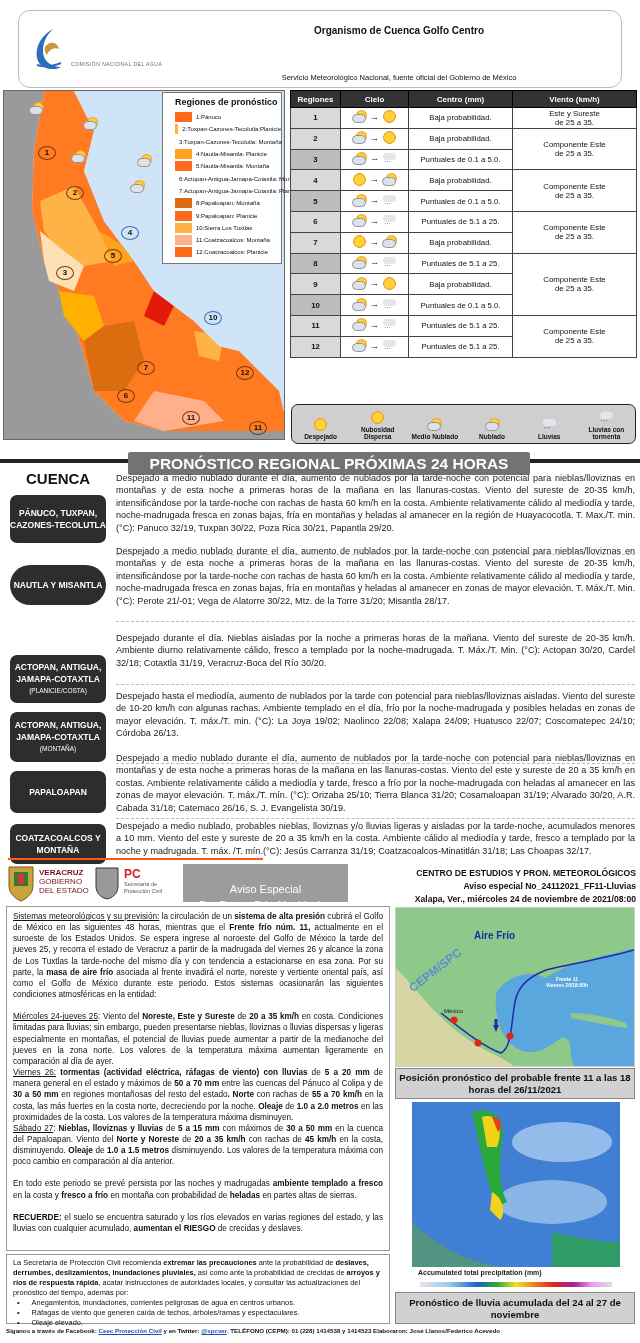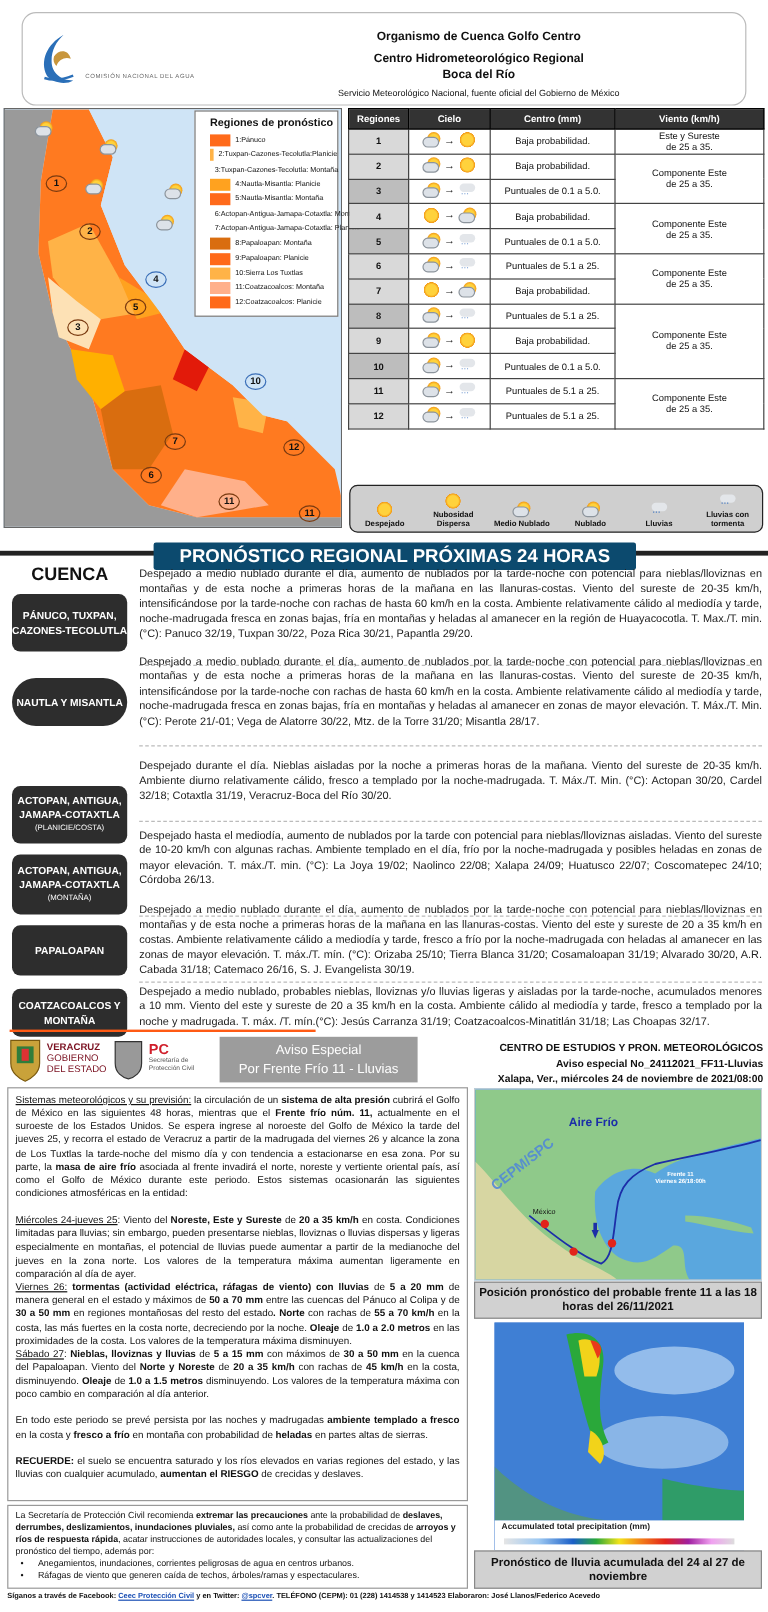--- a/index.html
+++ b/index.html
@@ -33,30 +33,30 @@
 .ic.sun{background:radial-gradient(circle,#ffd23c 45%,#f29a16 62%,transparent 66%)}
 .ic.pc::before{content:"";position:absolute;right:0;top:0;width:11px;height:11px;border-radius:50%;background:radial-gradient(circle,#ffd23c 45%,#f29a16 70%)}
 .ic.pc::after{content:"";position:absolute;left:0;bottom:0;width:12px;height:7px;border-radius:5px;background:#dde2e8;border:1px solid #8c949c}
 .ic.rain::before{content:"";position:absolute;left:1px;top:1px;width:13px;height:7px;border-radius:5px;background:#e3e6ea}
 .ic.rain::after{content:"· · ·";position:absolute;left:2px;top:6px;font-size:7px;color:#4d7fc4;letter-spacing:-1px}
 .arrow{font-size:9px;font-weight:bold}
 .keybar{position:absolute;left:291px;top:404px;width:345px;height:40px;background:#cfcfcf;border:1.5px solid #222;border-radius:7px;display:flex;justify-content:space-around;align-items:flex-end;padding-bottom:3px}
 .keyi{display:flex;flex-direction:column;align-items:center;font-size:6.5px;font-weight:bold;text-align:center;width:52px}
 .keyi .ic{margin-bottom:2px}
 .banner-line{position:absolute;left:0;top:459px;width:640px;height:4px;background:#222}
-.banner{position:absolute;left:128px;top:452px;width:402px;height:23px;background:#0c4a6e;color:#fff;font-weight:bold;font-size:15.5px;text-align:center;line-height:23px;border-radius:2px}
+.banner{position:absolute;left:128px;top:452px;width:402px;height:23px;background:#737373;color:#fff;font-weight:bold;font-size:15.5px;text-align:center;line-height:23px;border-radius:2px}
 .cuenca{position:absolute;left:26px;top:470px;font-size:15px;font-weight:bold}
 .blk{position:absolute;left:10px;width:96px;background:#2d2d2d;color:#fff;border-radius:7px;font-size:8.5px;font-weight:bold;text-align:center;display:flex;flex-direction:column;justify-content:center;line-height:12px}
 .blk small{font-size:6.5px;font-weight:normal}
 .desc{position:absolute;left:116px;width:519px;font-size:9.1px;line-height:12.4px;text-align:justify;color:#222}
 .dsep{position:absolute;left:116px;width:519px;border-top:1px dashed #bbb}
 .bot-line{position:absolute;left:8px;top:858px;width:255px;height:2px;background:#ff5a14}
 .vclogo{position:absolute;left:6px;top:864px;width:85px;height:40px}
 .pclogo{position:absolute;left:90px;top:864px;width:90px;height:40px}
-.aviso{position:absolute;left:183px;top:864px;width:165px;height:38px;background:#9c9c9c;color:#fff;font-size:11px;text-align:center;line-height:16px;padding-top:3px}
+.aviso{position:absolute;left:183px;top:864px;width:165px;height:38px;background:#9c9c9c;color:#fff;font-size:11px;text-align:center;line-height:16px;padding-top:17px}
 .ceh{position:absolute;left:398px;top:867px;width:238px;text-align:right;font-size:8.6px;font-weight:bold;line-height:13px}
 .mainbox{position:absolute;left:6px;top:906px;width:384px;height:345px;border:1px solid #999;padding:4px 6px;font-size:8.2px;line-height:11.15px;text-align:justify;font-family:"Liberation Sans",sans-serif}
 .mainbox p{margin-bottom:0}
 .mainbox .gap{height:11px}
 .u{text-decoration:underline;font-weight:normal}
 .b{font-weight:bold}
 .pcbox{position:absolute;left:6px;top:1254px;width:384px;height:70px;border:1px solid #999;padding:3px 6px;font-size:7.4px;line-height:10px;background:#fff}
 .pcbox ul{list-style:none;margin-left:4px}
 .pcbox li::before{content:"•";margin-right:12px}
 .footer{position:absolute;left:6px;top:1327px;width:634px;font-size:6.2px;font-weight:bold;white-space:nowrap}
@@ -71,24 +71,20 @@
 <div class="hdr">
   <div class="logo">
     <svg class="mark" viewBox="0 0 32 44">
       <path d="M22 2 C8 10 2 24 8 36 C12 42 24 44 30 40 C20 40 12 34 12 24 C12 14 16 8 22 2Z" fill="#2a6fb8"></path>
       <path d="M14 20 C18 14 26 14 28 22 C24 20 18 22 16 28 C14 26 13 23 14 20Z" fill="#c8963c"></path>
       <path d="M6 38 C12 40 20 40 30 36" stroke="#2a6fb8" stroke-width="2" fill="none"></path>
     </svg>
     <span class="sub">COMISIÓN NACIONAL DEL AGUA</span>
   </div>
   <div class="t1">Organismo de Cuenca Golfo Centro</div>
-  <div class="t2">
-    <div>Centro Hidrometeorológico Regional</div>
-    <div>Boca del Río</div>
-  </div>
   <div class="t3">Servicio Meteorológico Nacional, fuente oficial del Gobierno de México</div>
 </div>
 
 <div class="map">
   <svg width="282" height="350" viewBox="0 0 282 350">
     <rect x="0" y="0" width="282" height="350" fill="#cfe4f6"></rect>
     <path d="M0 0 L40 0 L30 60 L28 120 L40 170 L70 230 L90 300 L120 330 L160 340 L282 340 L282 350 L0 350Z" fill="#9a9a9a"></path>
     <path d="M40 0 L70 0 L90 40 L80 80 L100 130 L130 170 L150 200 L190 230 L215 255 L235 260 L275 300 L282 330 L282 340 L160 340 L120 330 L90 300 L70 230 L40 170 L28 120 L30 60Z" fill="#ff7a20"></path>
     <path d="M36 110 L70 95 L95 140 L110 170 L80 175 L55 160 L40 140Z" fill="#ffb347"></path>
     <path d="M36 140 L60 160 L80 175 L70 200 L45 190 L40 170Z" fill="#fde1b5"></path>
@@ -432,20 +428,21 @@
   <p><span>En todo este periodo se prevé persista por las noches y madrugadas </span><span class="b">ambiente templado a fresco</span><span> en la costa y </span><span class="b">fresco a frío</span><span> en montaña con probabilidad de </span><span class="b">heladas</span><span> en partes altas de sierras.</span></p>
   <div class="gap"></div>
   <p><span class="b">RECUERDE:</span><span> el suelo se encuentra saturado y los ríos elevados en varias regiones del estado, y las lluvias con cualquier acumulado, </span><span class="b">aumentan el RIESGO</span><span> de crecidas y deslaves.</span></p>
 </div>
 
 <div class="pcbox">
   <p><span>La Secretaría de Protección Civil recomienda </span><span class="b">extremar las precauciones</span><span> ante la probabilidad de </span><span class="b">deslaves, derrumbes, deslizamientos, inundaciones pluviales,</span><span> así como ante la probabilidad de crecidas de </span><span class="b">arroyos y ríos de respuesta rápida</span><span>, acatar instrucciones de autoridades locales, y consultar las actualizaciones del pronóstico del tiempo, además por:</span></p>
   <ul>
     <li>Anegamientos, inundaciones, corrientes peligrosas de agua en centros urbanos.</li>
     <li>Ráfagas de viento que generen caída de techos, árboles/ramas y espectaculares.</li>
+    <li>Oleaje elevado.</li>
   </ul>
 </div>
 
 <div class="footer">
   <span>Síganos a través de Facebook: </span><a>Ceec Protección Civil</a><span> y en Twitter: </span><a>@spcver</a><span>. TELÉFONO (CEPM): 01 (228) 1414538 y 1414523 Elaboraron: José Llanos/Federico Acevedo</span>
 </div>
 
 <div class="frontmap">
   <svg width="240" height="160" viewBox="0 0 240 160">
     <rect width="240" height="160" fill="#5aa7de"></rect>

